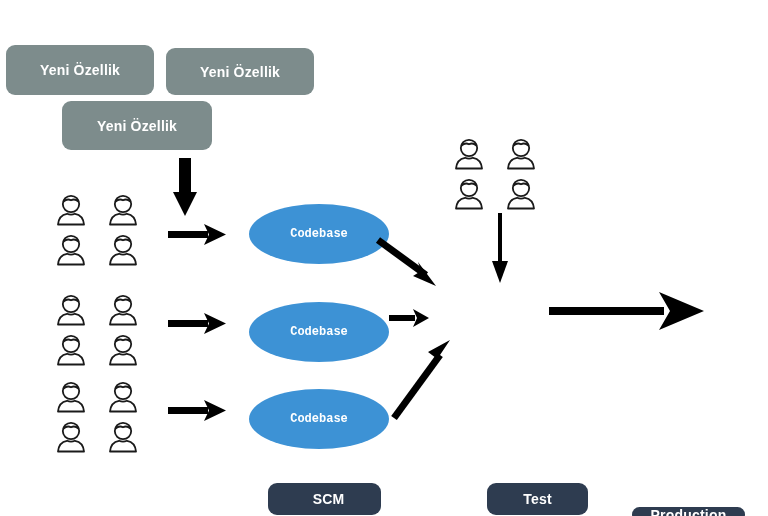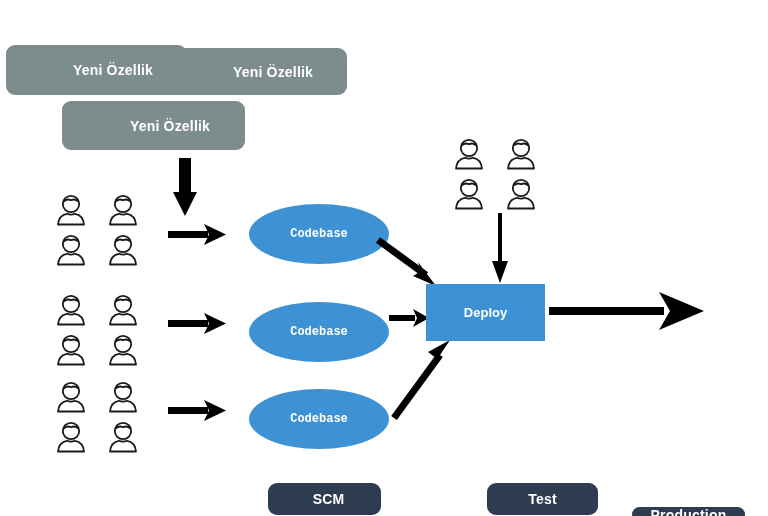--- a/index.html
+++ b/index.html
@@ -21,21 +21,20 @@
     position: absolute;
     background: #7d8c8c;
     border-radius: 9px;
     color: #ffffff;
     font-size: 14px;
     font-weight: bold;
     display: flex;
     align-items: center;
     justify-content: center;
     letter-spacing: 0.2px;
-    padding-left: 33px;
   }
   .stage-box {
     position: absolute;
     background: #2e3c50;
     border-radius: 9px;
     color: #ffffff;
     font-size: 14px;
     font-weight: bold;
     display: flex;
     align-items: center;
@@ -236,34 +235,31 @@
   <svg class="arrow-svg" style="left:388px; top:338px;" width="70" height="85">
     <line x1="6" y1="80" x2="52" y2="17" stroke="#000000" stroke-width="7"></line>
     <path d="M62,2 L40,14 L48,20 L44,29 Z" fill="#000000"></path>
   </svg>
 
   <svg class="arrow-svg" style="left:492px; top:213px;" width="20" height="72">
     <rect x="6" y="0" width="4" height="52" fill="#000000"></rect>
     <path d="M8,70 L0,48 L16,48 Z" fill="#000000"></path>
   </svg>
 
-  <div class="deploy-box" style="left:426px; top:284px; width:119px; height:57px;">
-    <span>Deploy</span>
-  </div>
 
   <svg class="arrow-svg" style="left:549px; top:290px;" width="160" height="44">
     <rect x="0" y="17" width="115" height="8" fill="#000000"></rect>
     <path d="M110,2 L155,21 L110,40 L121,21 Z" fill="#000000"></path>
   </svg>
 
   <div class="stage-box" style="left:268px; top:483px; width:105px; height:32px;padding-left:8px;">
     <span>SCM</span>
   </div>
 
-  <div class="stage-box" style="left:487px; top:483px; width:111px; height:32px;">
+  <div class="stage-box" style="left:487px; top:483px; width:101px; height:32px;">
     <span>Test</span>
   </div>
 
   <div class="stage-box" style="left:632px; top:483px; width:113px; height:15px;margin-top:24px;">
     <span>Production</span>
   </div>
 
 </div>
 
 </body></html>

